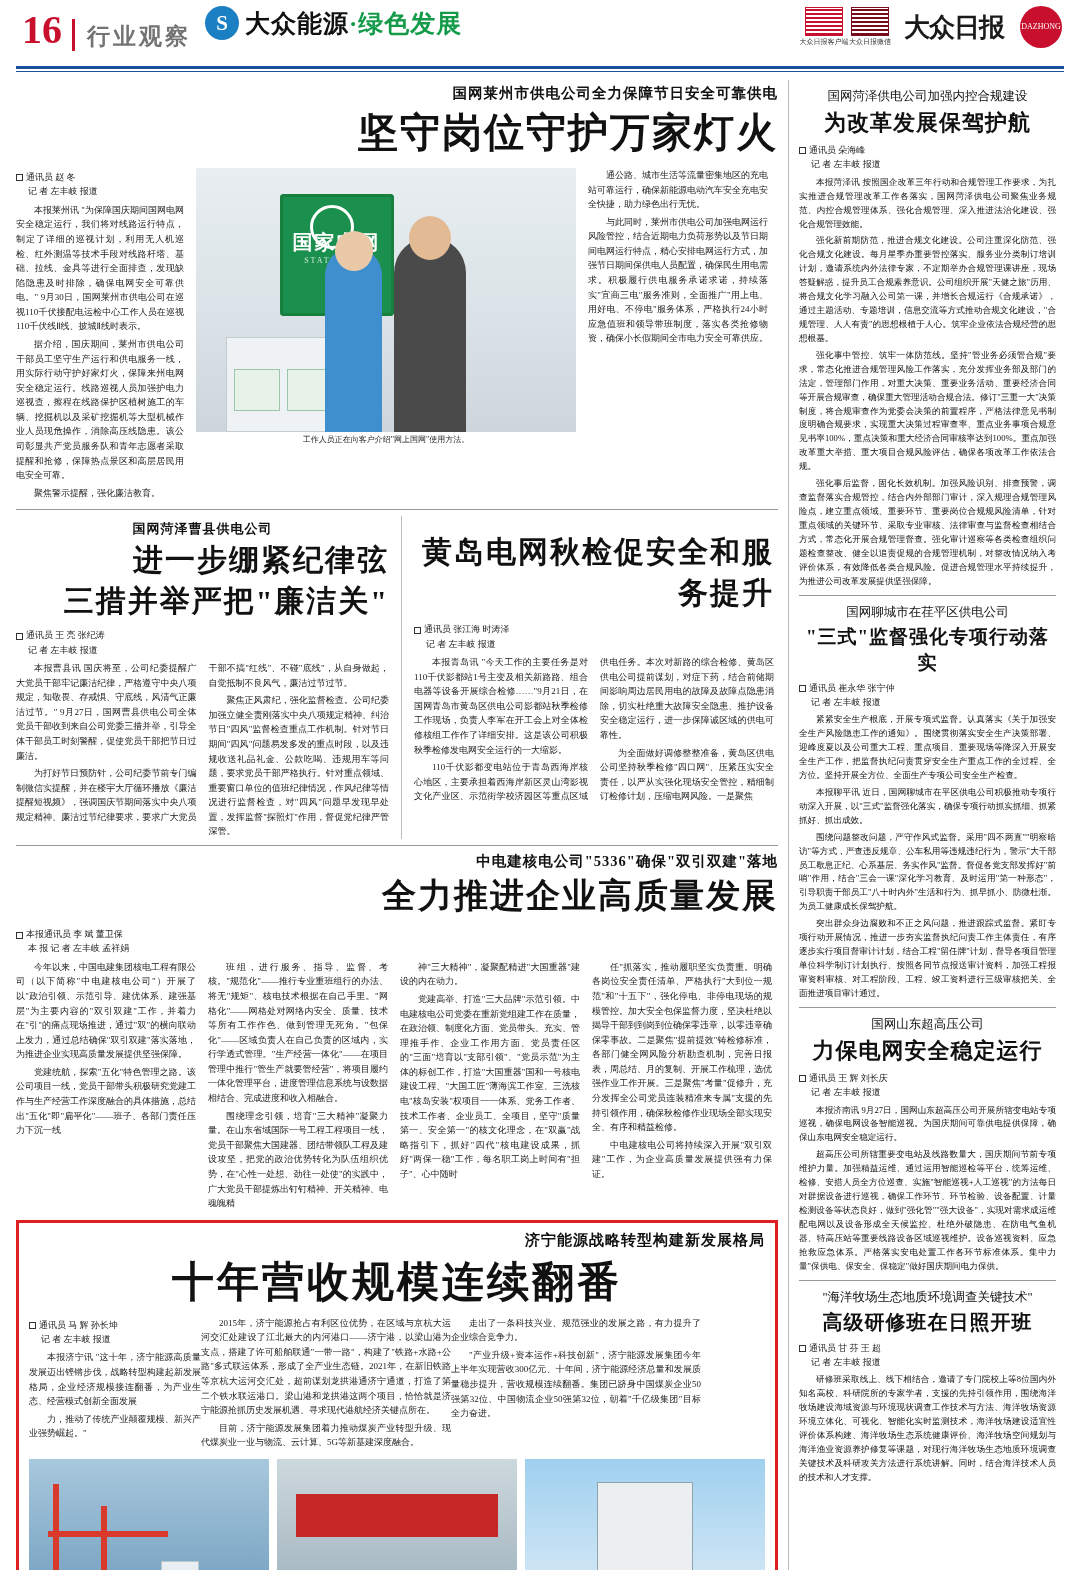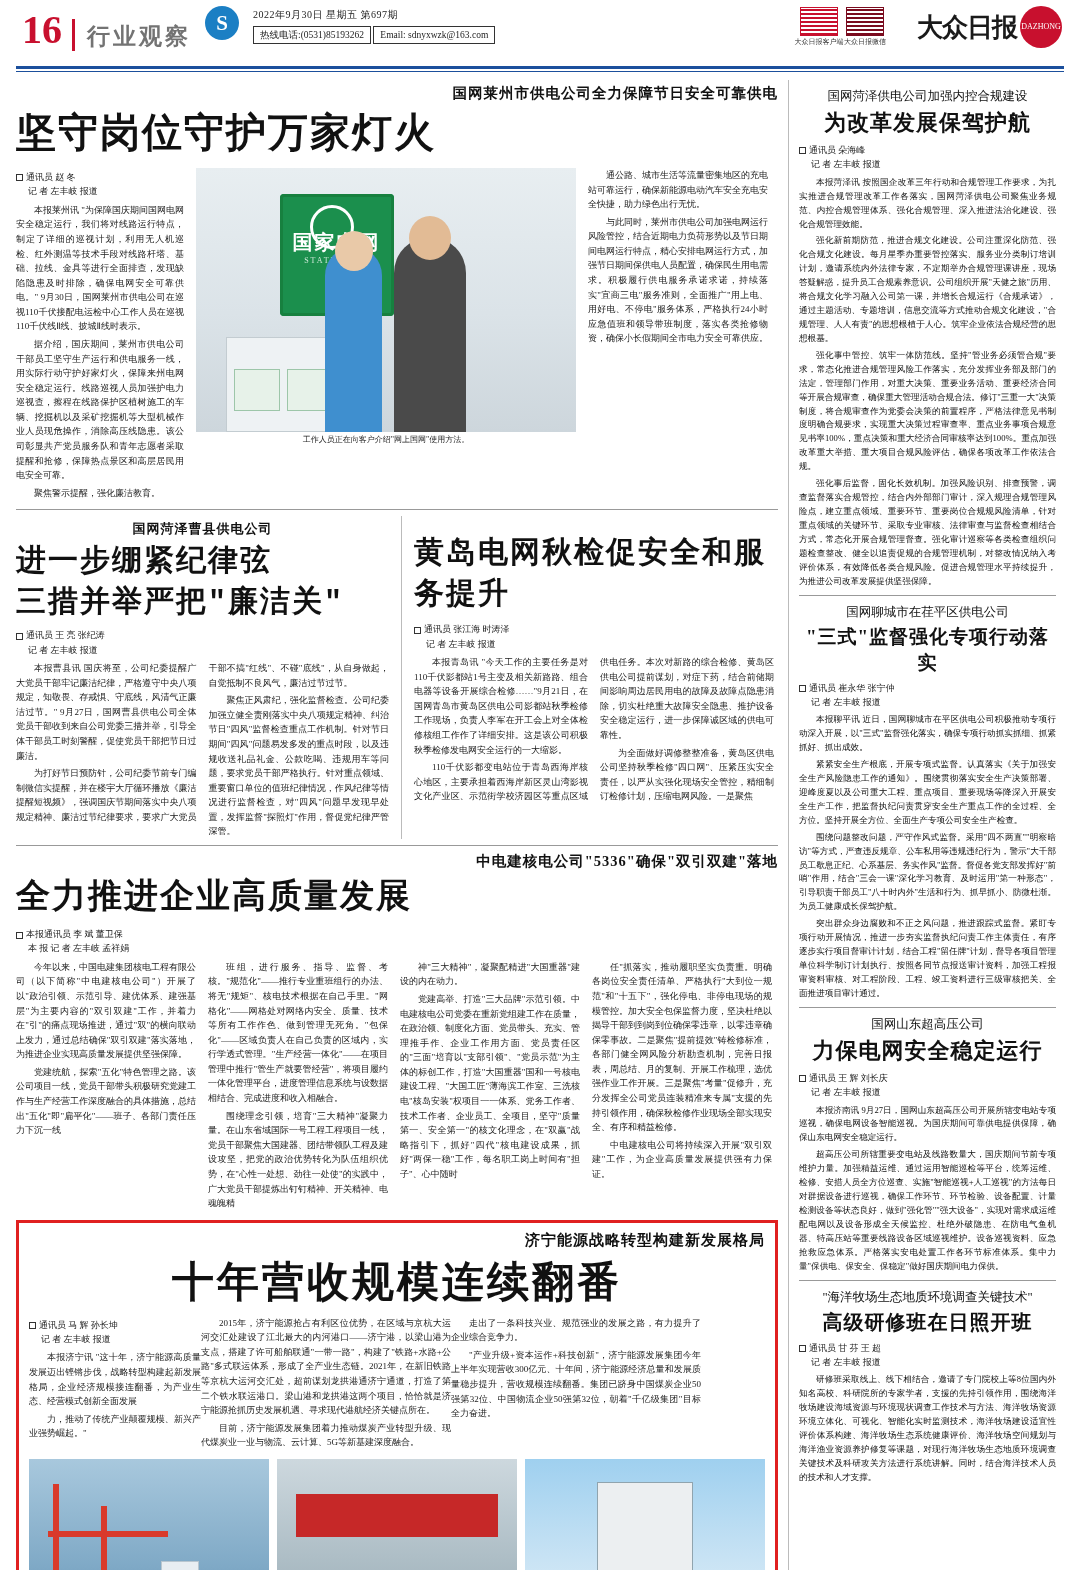--- a/index.html
+++ b/index.html
@@ -42,34 +42,34 @@
   .qr-group { margin-left:auto; display:flex; align-items:center; gap:6px; padding-right:2px;}
   .qr { width:40px; height:40px; display:flex; flex-direction:column; align-items:center; }
   .qr-img { width:38px; height:38px; background:
       repeating-linear-gradient(0deg,#c8102e 0 2px,#fff 2px 4px),
       repeating-linear-gradient(90deg,#c8102e 0 2px,transparent 2px 4px);
       border:1px solid #c8102e; }
   .qr-img.dark { background:
       repeating-linear-gradient(0deg,#7a0b1e 0 2px,#fff 2px 4px),
       repeating-linear-gradient(90deg,#7a0b1e 0 2px,transparent 2px 4px); border-color:#7a0b1e;}
   .qr-cap { font-size:7px; color:#333; margin-top:1px; white-space:nowrap; }
-  .dzrb { display:flex; align-items:center; gap:3px; margin-left:26px; }
+  .dzrb { display:flex; align-items:center; gap:16px; margin-left:8px; }
   .dzrb-text { font-size:26px; font-weight:bold; color:#1a1a1a; letter-spacing:-1px;}
   .dzrb-badge { width:42px;height:42px;border-radius:50%;background:#c8102e;color:#fff;
     font-size:8px; display:flex;align-items:center;justify-content:center; text-align:center; line-height:1.1;}
   .rule { height:3px; background:#1b4f9c; margin:4px 0 2px; }
   .rule2 { height:1px; background:#1b4f9c; margin-bottom:8px; }
 
   
   .columns { display:flex; gap:10px; }
   .col-left { width:762px; }
   .col-right { width:268px; border-left:1px solid #bbb; padding-left:10px; }
 
   .hl-sub { text-align:right; font-size:14.5px; font-weight:bold; letter-spacing:1px; margin:4px 0 2px; }
-  .hl-main { text-align:left; font-size:40px; font-weight:bold; letter-spacing:2px; margin:2px 0 8px; font-family:Liberation Mono, monospace;}
+  .hl-main { text-align:right; font-size:40px; font-weight:bold; letter-spacing:2px; margin:2px 0 8px; font-family:Liberation Serif, serif;}
   .hl-main.sm { font-size:30px; }
   .hl-main.md { font-size:34px; }
   .hr-thin { height:1px; background:#999; margin:6px 0; }
 
   .byline { font-size:9px; line-height:1.6; margin:2px 0 4px; color:#222; }
   .byline .bl { display:block; }
   .sqbox { display:inline-block; width:7px;height:7px;border:1px solid #333; margin-right:3px; vertical-align:middle;}
 
   .body-cols { column-gap:12px; font-size:9px; line-height:1.62; text-align:justify; color:#1a1a1a; }
   .body-cols p { margin:0 0 3px; text-indent:18px; }
@@ -120,25 +120,23 @@
 </head>
 <body>
 
 <div class="page">
 
   <div class="masthead">
     <div class="pageno">16</div>
     <div class="section-tag">行业观察</div>
     <div class="brand-wrap">
       <div class="brand-logo">S</div>
-    </div>
-    <div class="contact-col">
-      <div class="date-line">2022年9月30日 星期五  第697期</div>
-      <div><span class="contact-box">热线电话:(0531)85193262</span>
-      <span class="contact-box">Email: sdnyxwzk@163.com</span></div>
+      <div class="brand-text">
+        <span>大众能源</span><span class="green">·</span><span class="green">绿色发展</span>
+      </div>
     </div>
     <div class="qr-group">
       <div class="qr">
         <div class="qr-img"></div>
         <div class="qr-cap">大众日报客户端</div>
       </div>
       <div class="qr">
         <div class="qr-img dark"></div>
         <div class="qr-cap">大众日报微信</div>
       </div>
@@ -326,22 +324,22 @@
       <div class="hr-thin"></div>
 
       <div>
         <div class="rc-title">国网聊城市在荏平区供电公司</div>
         <div class="rc-main" style="font-size:19px;">"三式"监督强化专项行动落实</div>
         <div class="byline">
           <span class="bl"><span class="sqbox"></span><span>通讯员  崔永华  张宁仲</span></span>
           <span class="bl" style="padding-left:12px;">记  者  左丰岐  报道</span>
         </div>
         <div class="rc-body">
+          <p>紧紧安全生产根底，开展专项式监督。认真落实《关于加强安全生产风险隐患工作的通知》。围绕贯彻落实安全生产决策部署、迎峰度夏以及公司重大工程、重点项目、重要现场等降深入开展安全生产工作，把监督执纪问责贯穿安全生产重点工作的全过程、全方位。坚持开展全方位、全面生产专项公司安全生产检查。</p>
           <p>本报聊平讯  近日，国网聊城市在平区供电公司积极推动专项行动深入开展，以"三式"监督强化落实，确保专项行动抓实抓细、抓紧抓好、抓出成效。</p>
-          <p>紧紧安全生产根底，开展专项式监督。认真落实《关于加强安全生产风险隐患工作的通知》。围绕贯彻落实安全生产决策部署、迎峰度夏以及公司重大工程、重点项目、重要现场等降深入开展安全生产工作，把监督执纪问责贯穿安全生产重点工作的全过程、全方位。坚持开展全方位、全面生产专项公司安全生产检查。</p>
           <p>围绕问题整改问题，严守作风式监督。采用"四不两直""明察暗访"等方式，严查违反规章、公车私用等违规违纪行为，警示"大千部员工歇息正纪、心系基层、务实作风"监督。督促各党支部发挥好"前哨"作用，结合"三会一课"深化学习教育、及时运用"第一种形态"，引导职责干部员工"八十时内外"生活和行为、抓早抓小、防微杜渐。为员工健康成长保驾护航。</p>
           <p>突出群众身边腐败和不正之风问题，推进跟踪式监督。紧盯专项行动开展情况，推进一步夯实监督执纪问责工作主体责任，有序逐步实行项目督审计计划，结合工程"留任牌"计划，督导各项目管理单位科学制订计划执行、按照各同节点报送审计资料，加强工程报审资料审核、对工程阶段、工程、竣工资料进行三级审核把关、全面推进项目审计通过。</p>
         </div>
       </div>
 
       <div class="hr-thin"></div>
 
       <div>
         <div class="rc-title">国网山东超高压公司</div>
         <div class="rc-main">力保电网安全稳定运行</div>

